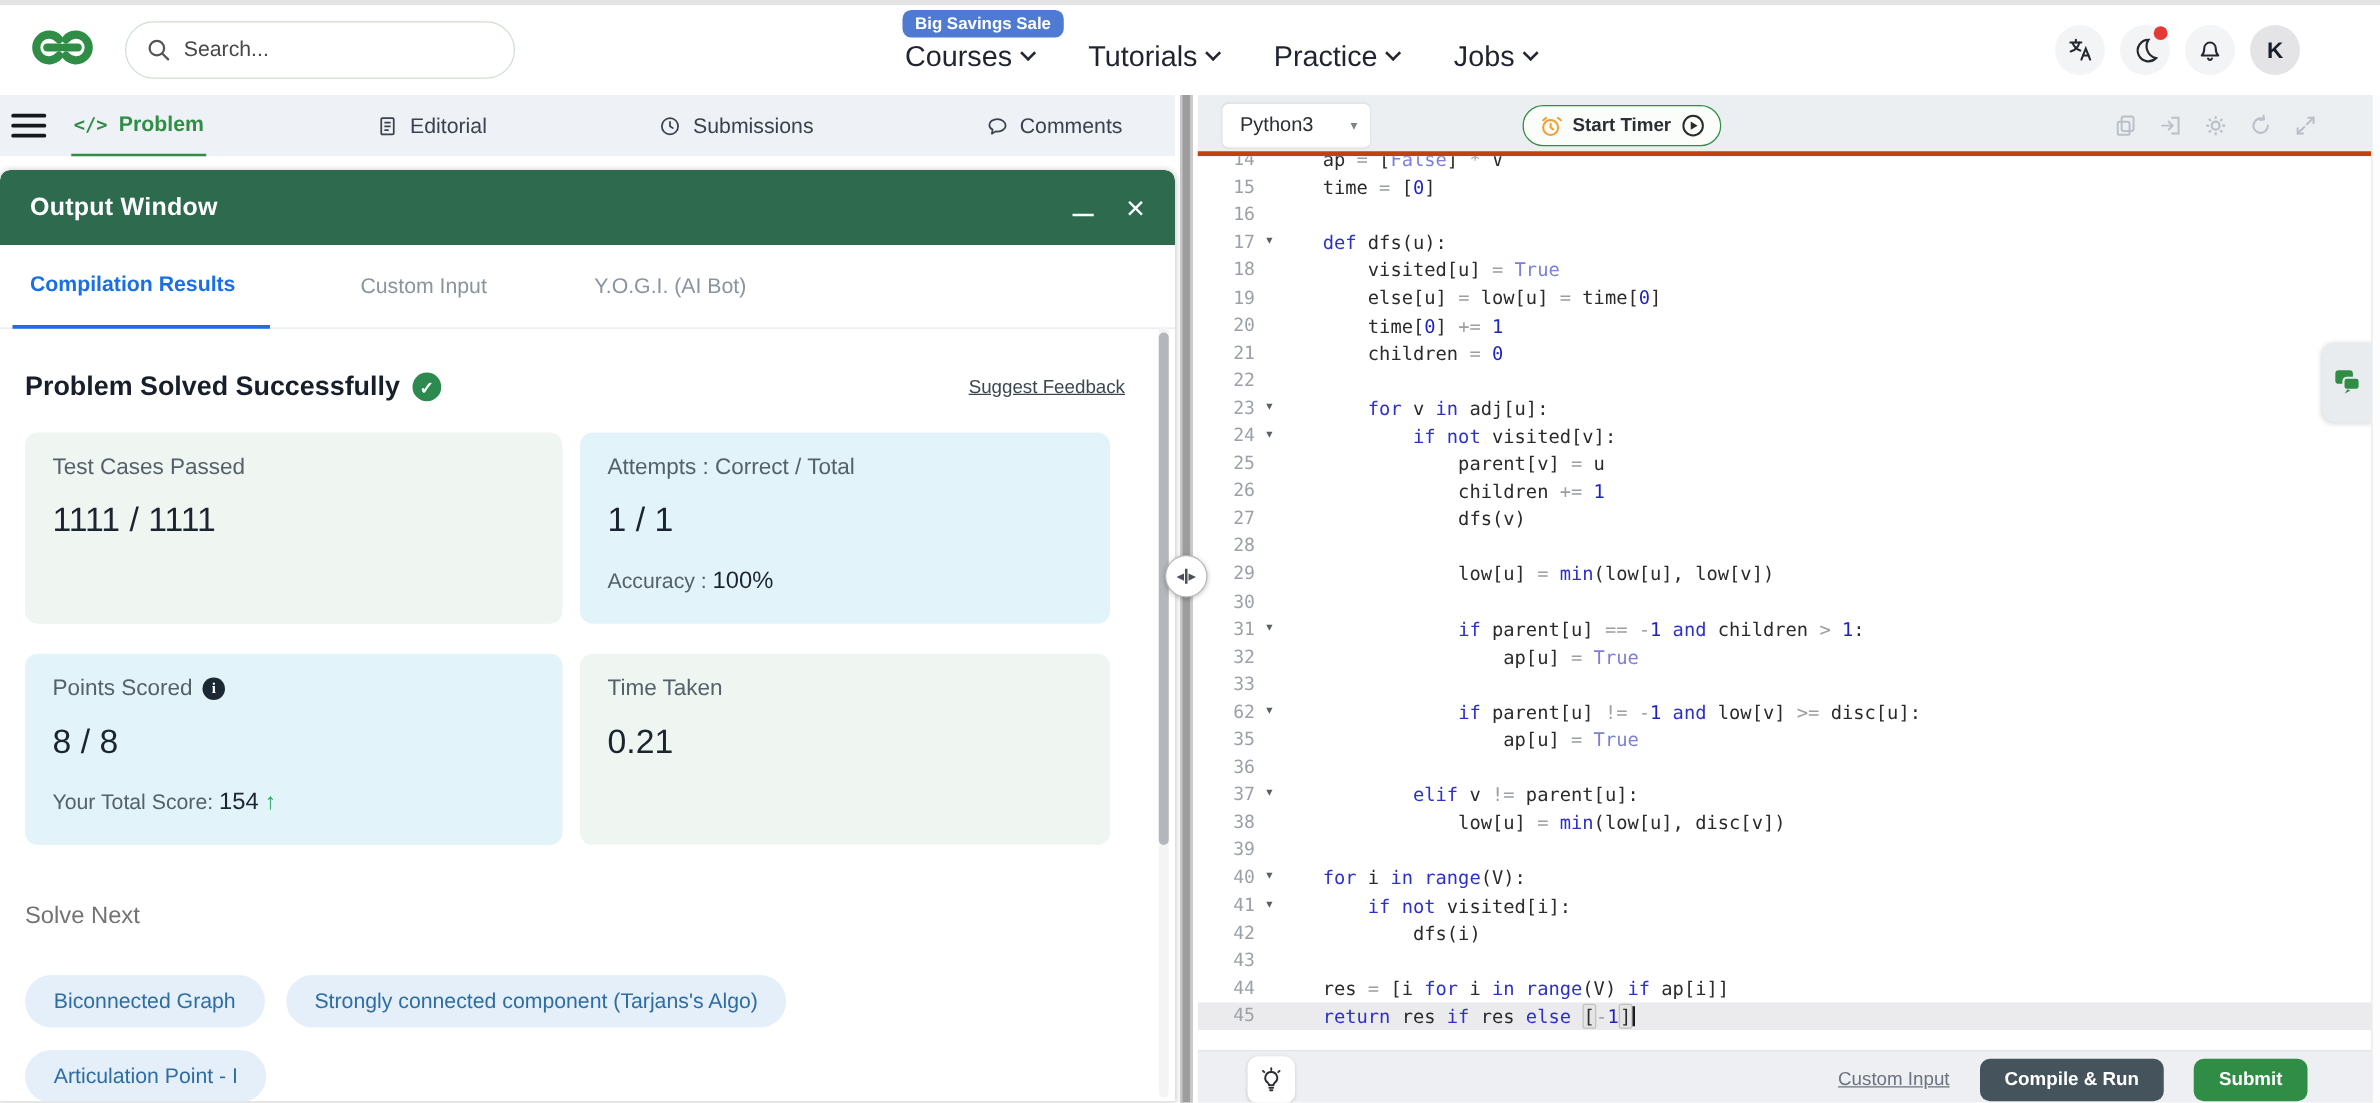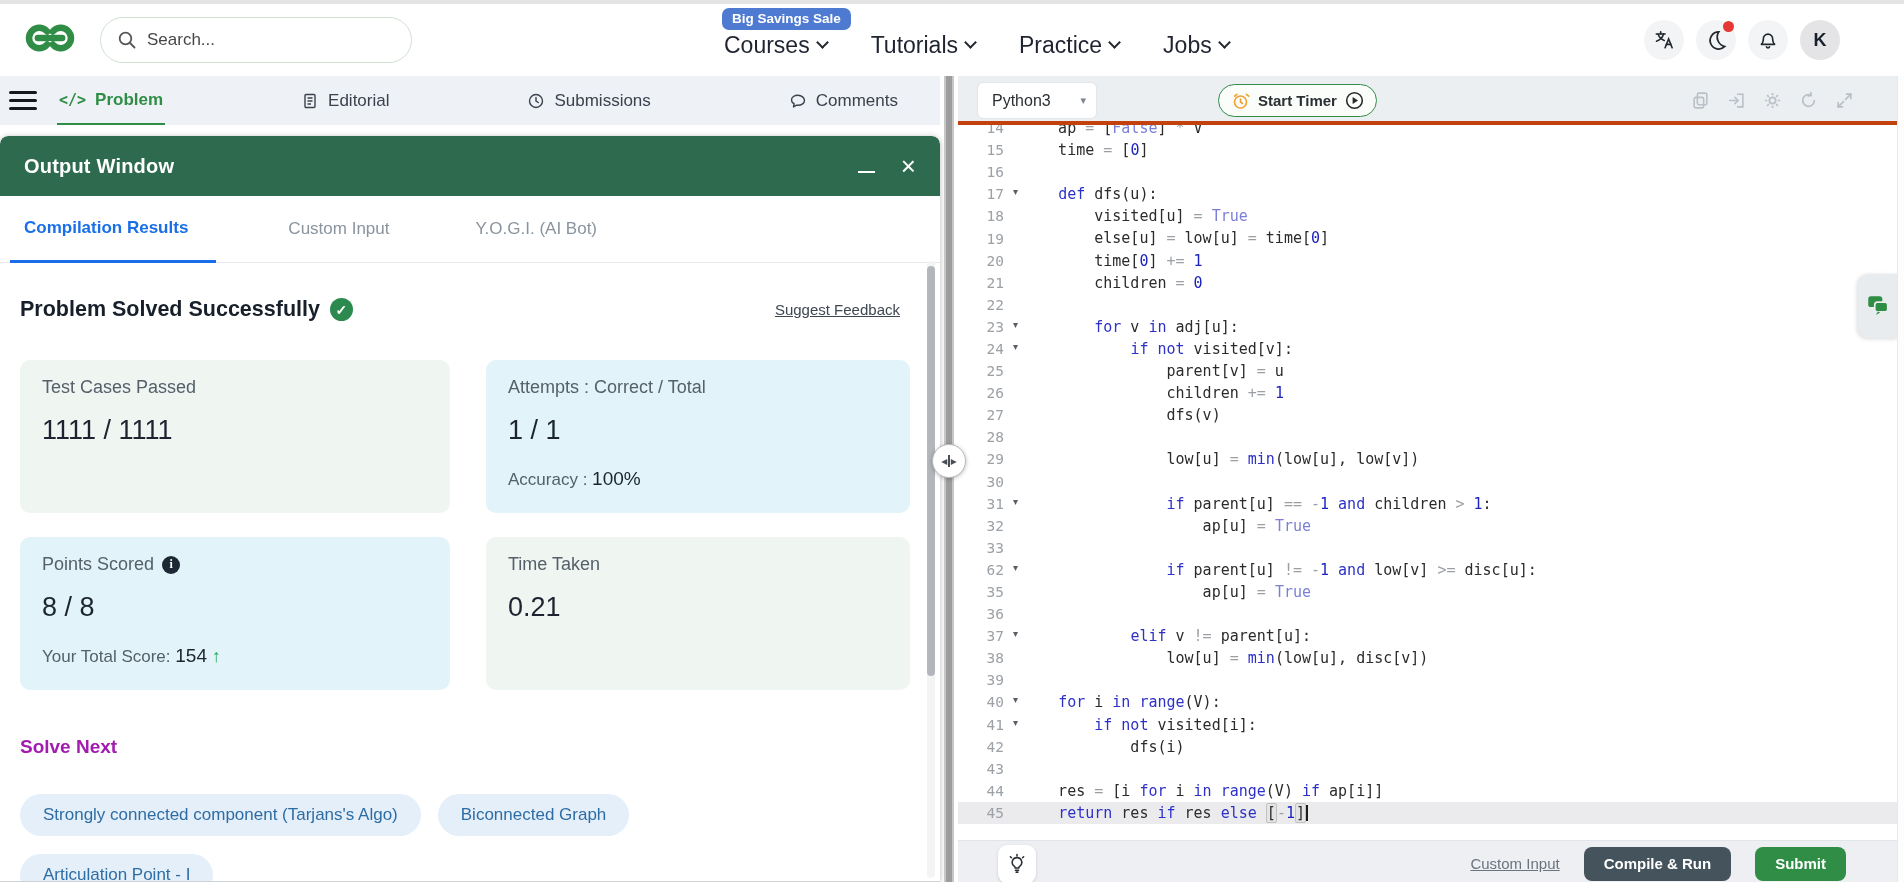--- a/index.html
+++ b/index.html
@@ -60,33 +60,33 @@
   .ow-tab { font-size:17px; color:#8a949e; cursor:pointer; height:67px; display:flex; align-items:center; padding:0 14px; }
   .ow-tab.active { color:#1a6fe8; font-weight:700; border-bottom:3px solid #1a6fe8; padding-right:28px; }
   .ow-content { padding:0 40px 0 20px; height:619px; overflow:hidden; position:relative; }
 
   .result-head { margin-top:34px; display:flex; align-items:center; }
   .result-title { font-size:21.5px; font-weight:700; color:#17202a; }
   .check-circle { width:23px; height:23px; border-radius:50%; background:#2d8a4e; color:#fff; font-size:14px; font-weight:700;
                   display:inline-flex; align-items:center; justify-content:center; margin-left:10px; }
   .suggest { margin-left:auto; font-size:15px; color:#3d4752; text-decoration:underline; cursor:pointer; }
 
-  .cards { display:grid; grid-template-columns:430px 424px; gap:24px 36px; margin-top:38px; }
+  .cards { display:grid; grid-template-columns:430px 424px; gap:24px 14px; margin-top:24px; }
   .card { height:153px; border-radius:10px; padding:17px 22px; }
   .card.cyan { background:#e2f4f9; }
   .card.mint { background:#eff5f1; }
   .card-label { font-size:18px; color:#55606a; display:flex; align-items:center; gap:8px; }
   .card-value { font-size:27px; font-weight:400; color:#1b2430; margin-top:17px; }
   .card-sub { margin-top:22px; font-size:17px; color:#55606a; }
   .card-sub .sub-value { font-size:19px; color:#1b2430; }
   .info-circle { width:18px; height:18px; border-radius:50%; background:#1c2833; color:#fff; font-size:12px; font-weight:700;
                  display:inline-flex; align-items:center; justify-content:center; font-family:"Liberation Serif", serif; cursor:pointer; }
   .up-arrow { color:#1eaa59; font-weight:700; font-size:18px; }
 
-  .solve-next { margin-top:46px; font-size:19px; font-weight:700; color:#a21caf; }
+  .solve-next { margin-top:46px; font-size:19px; font-weight:400; color:#737373; }
   .chip-row { display:flex; gap:17px; margin-top:36px; }
   .chip { background:#e4effa; color:#2e6da4; font-size:17px; padding:11px 23px; border-radius:24px; cursor:pointer; white-space:nowrap; }
 
   .lp-scroll-track { position:absolute; left:927px; top:185px; width:8px; height:617px; background:#f4f4f4; border-radius:4px; }
   .lp-scroll-thumb { position:absolute; left:927px; top:190px; width:8px; height:410px; background:#b3b6ba; border-radius:4px; cursor:pointer; }
 
   
   .editor-toolbar { position:absolute; top:0; left:0; width:946px; height:49px; background:#eceff2; border-bottom:4px solid #c2410c; }
   .lang-select { position:absolute; left:20px; top:7px; width:118px; height:35px; background:#fff; border-radius:5px;
                  display:flex; align-items:center; padding:0 10px 0 14px; font-size:16px; color:#2b2f33; cursor:pointer;
@@ -295,22 +295,22 @@
             </div>
           </div>
           <div class="card mint">
             <div class="card-label">Time Taken</div>
             <div class="card-value">0.21</div>
           </div>
         </div>
 
         <div class="solve-next">Solve Next</div>
         <div class="chip-row">
+          <span class="chip">Biconnected Graph</span>
           <span class="chip">Strongly connected component (Tarjans's Algo)</span>
-          <span class="chip">Biconnected Graph</span>
         </div>
         <div class="chip-row" style="margin-top:18px">
           <span class="chip">Articulation Point - I</span>
         </div>
       </div>
     </div>
 
     <div class="lp-scroll-track"></div>
     <div class="lp-scroll-thumb"></div>
   </section>

